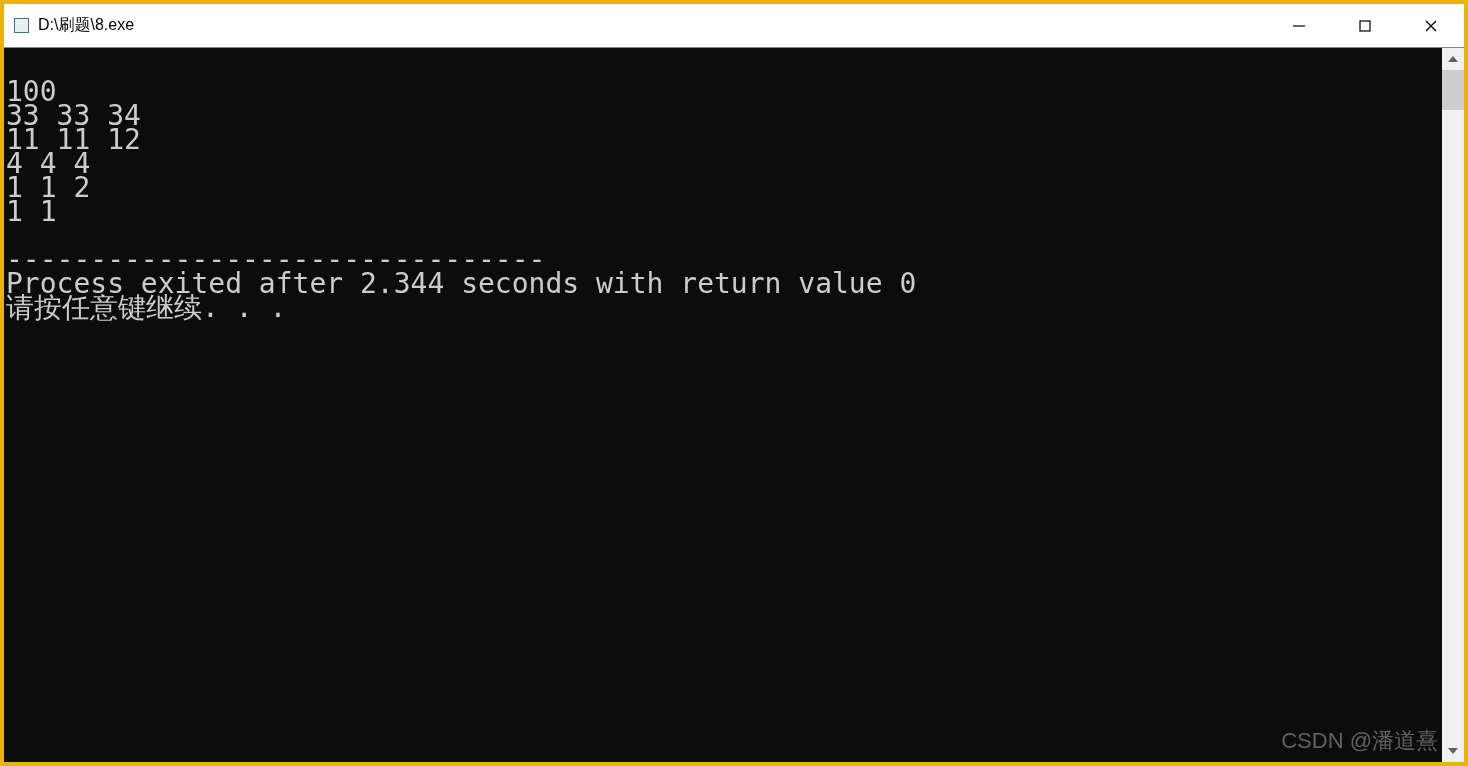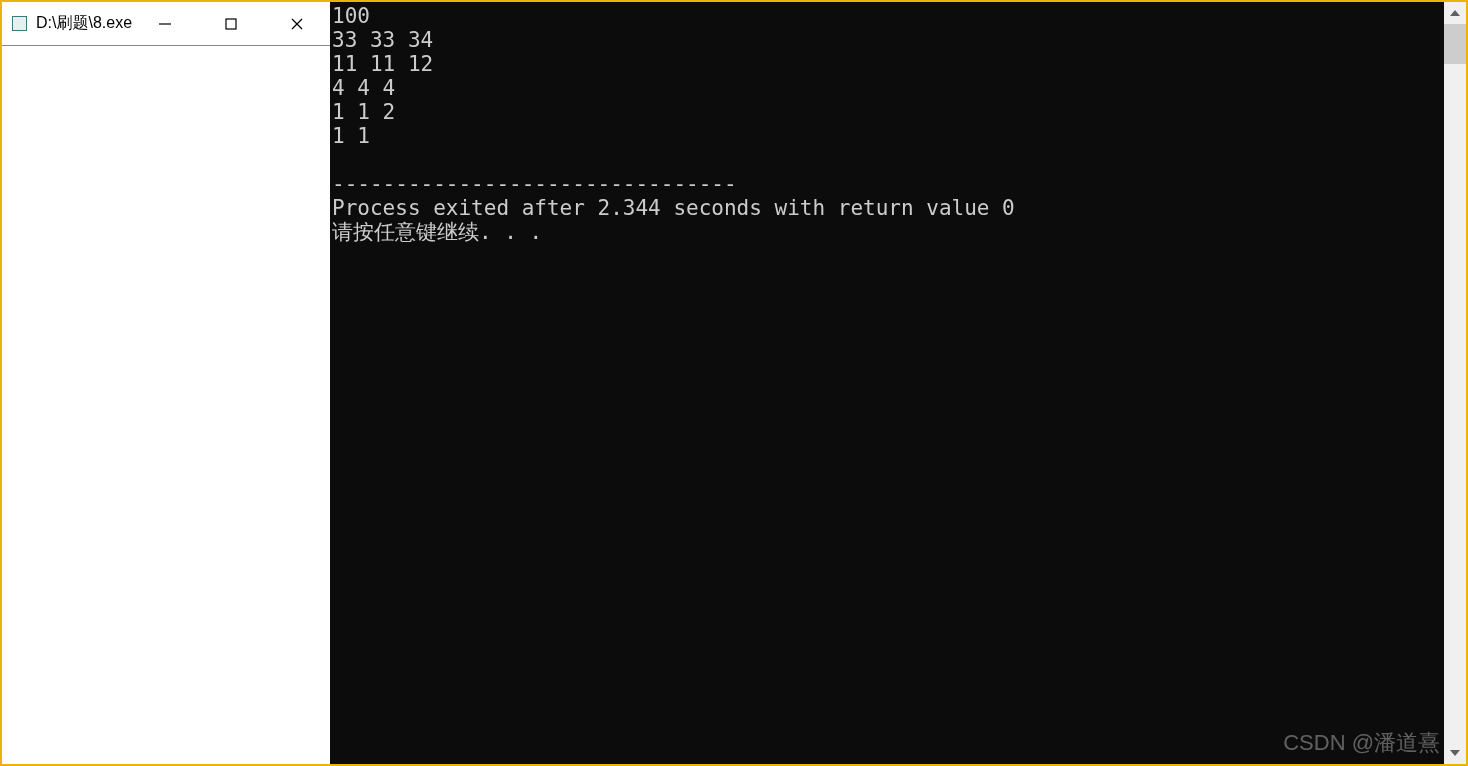--- a/index.html
+++ b/index.html
@@ -11,23 +11,23 @@
       width: 1468px;
       height: 766px;
       background: #ffffff;
       font-family: "Segoe UI", Tahoma, sans-serif;
       overflow: hidden;
       position: relative;
     }
     .window {
       width: 100%;
       height: 100%;
-      border: 2px solid #eab308;
+      border: 4px solid #eab308;
       display: flex;
-      flex-direction: row;
+      flex-direction: column;
     }
     .titlebar {
       height: 44px;
       background: #ffffff;
       display: flex;
       align-items: center;
       padding-left: 10px;
       border-bottom: 1px solid #888;
     }
     .titlebar-icon {
@@ -73,25 +73,26 @@
       flex: 1;
       display: flex;
       background: #0c0c0c;
       position: relative;
     }
     .console {
       flex: 1;
       background: #0c0c0c;
       color: #cccccc;
       font-family: "NSimSun", "SimSun", "Consolas", monospace;
-      font-size: 21px;
+      font-size: 28px;
       line-height: 24px;
       padding: 2px 0 16px 2px;
       white-space: pre;
       overflow: hidden;
+      margin-top: 30px;
     }
     .console-line {
       min-height: 24px;
     }
     .scrollbar {
       width: 22px;
       background: #f0f0f0;
       display: flex;
       flex-direction: column;
     }

